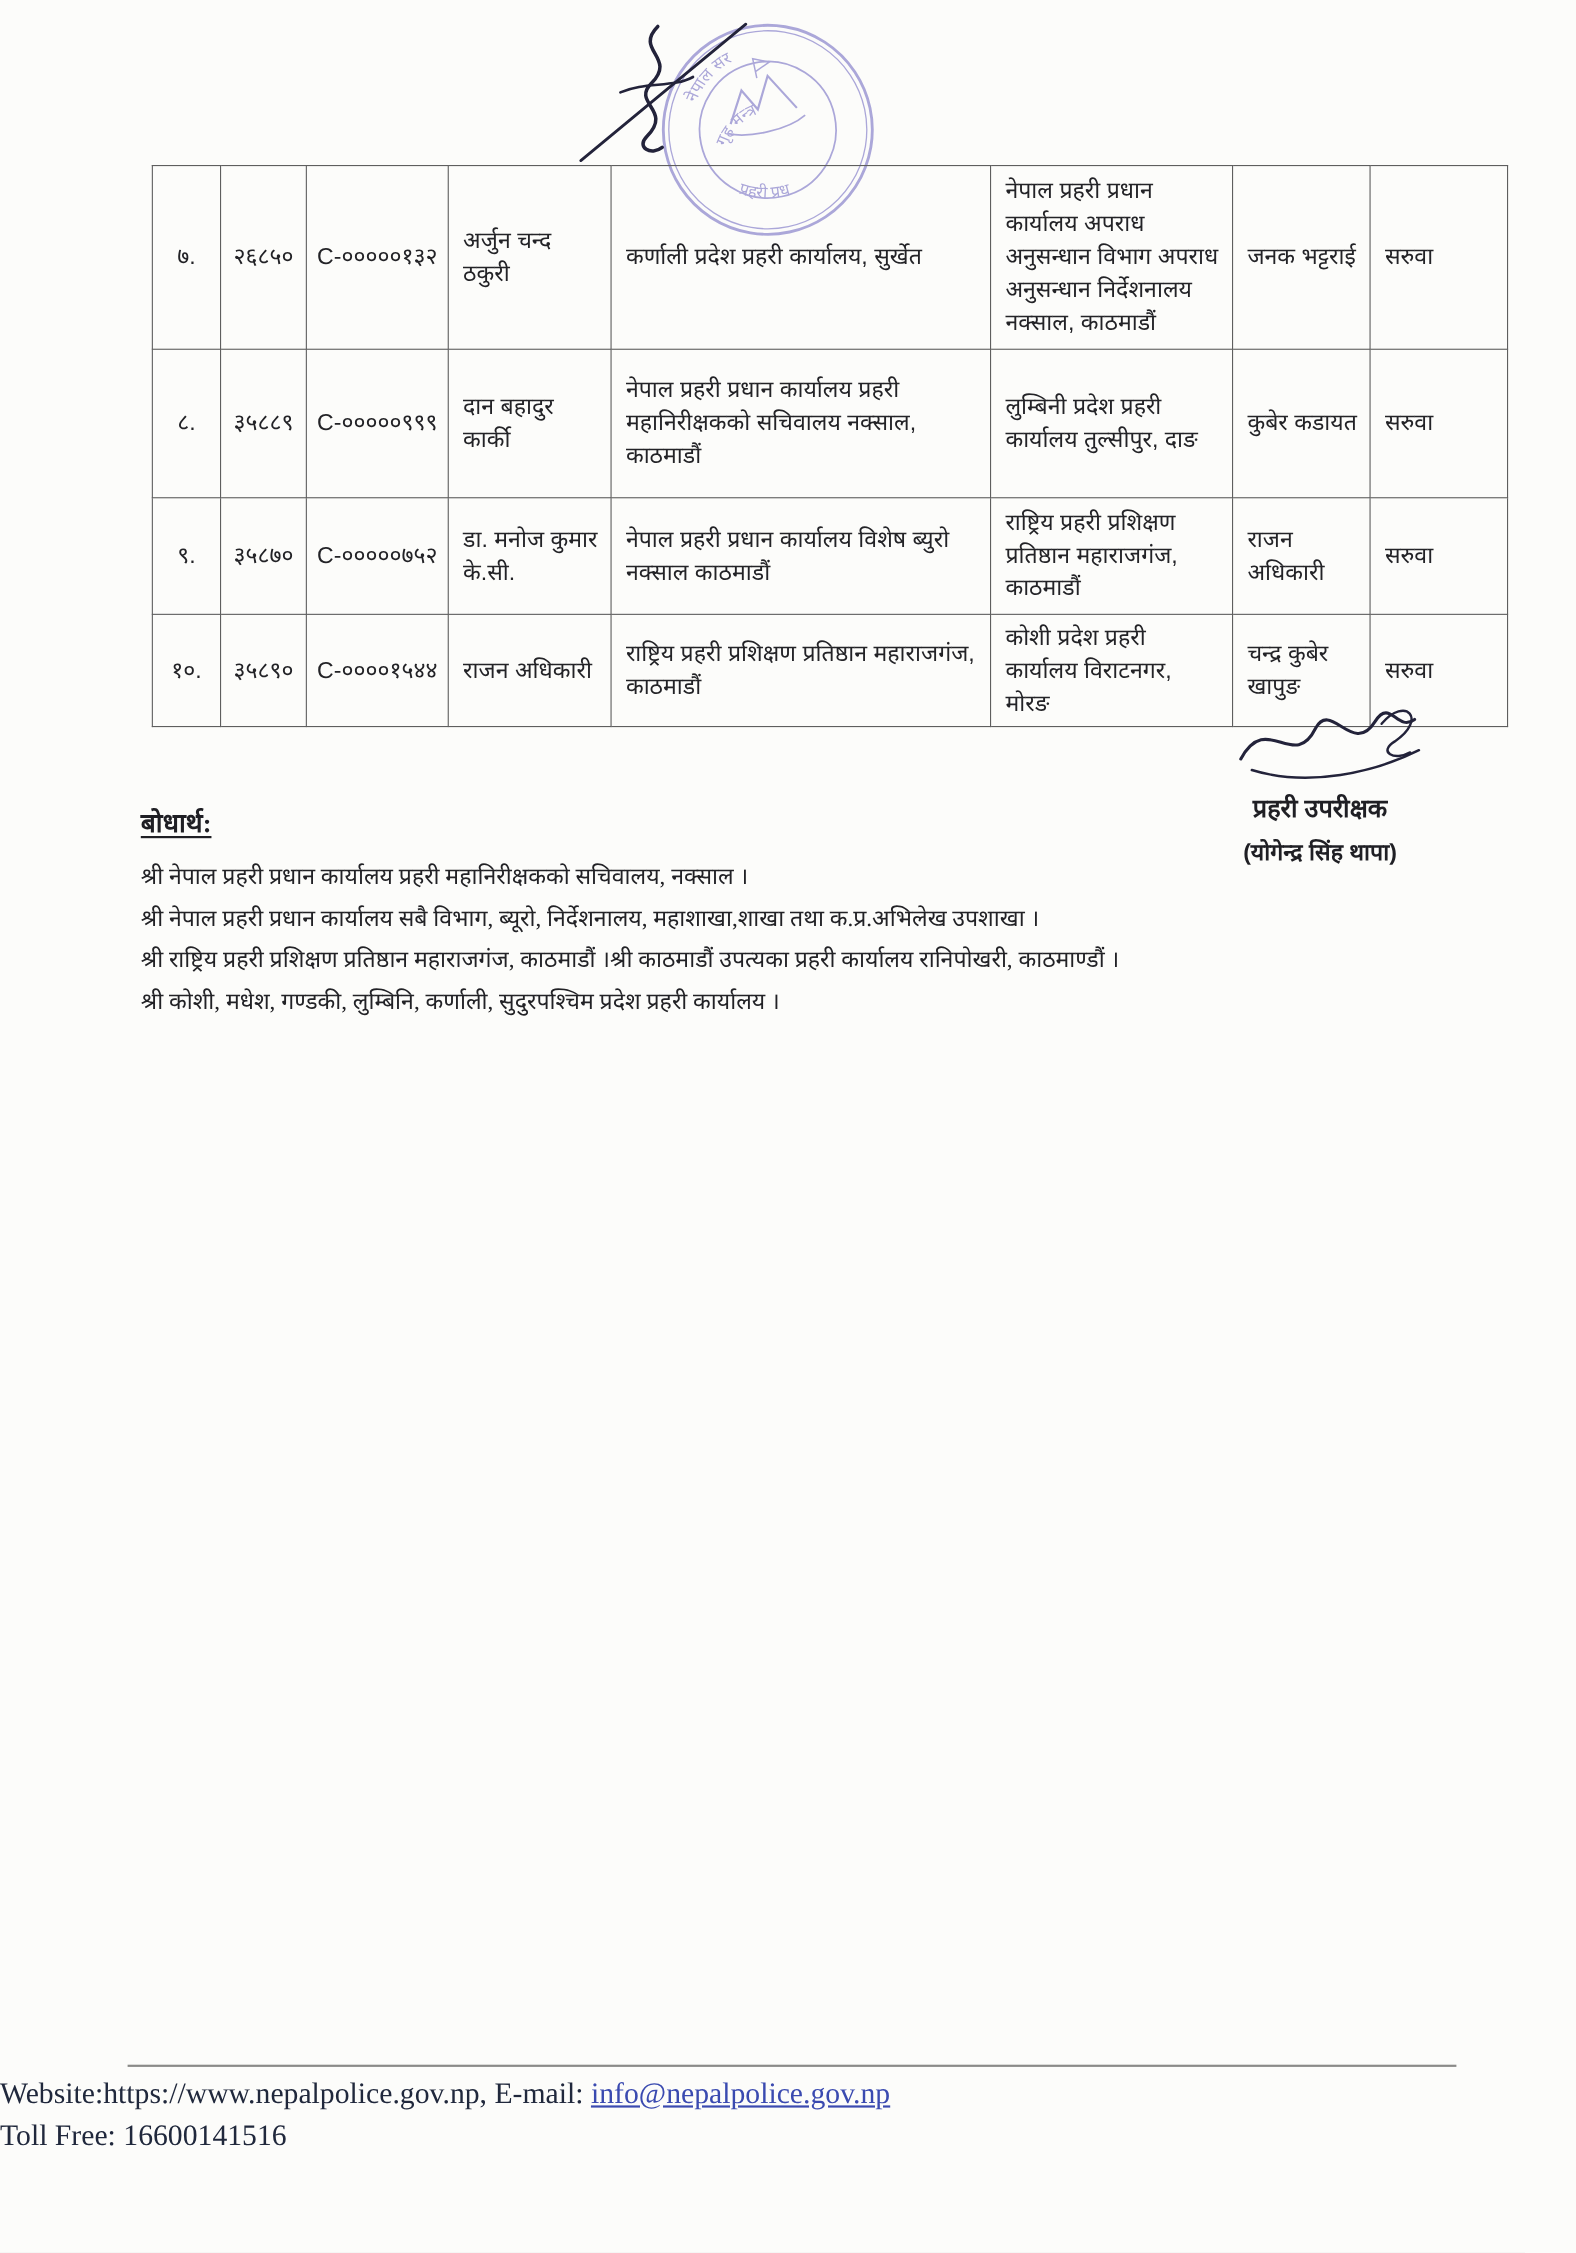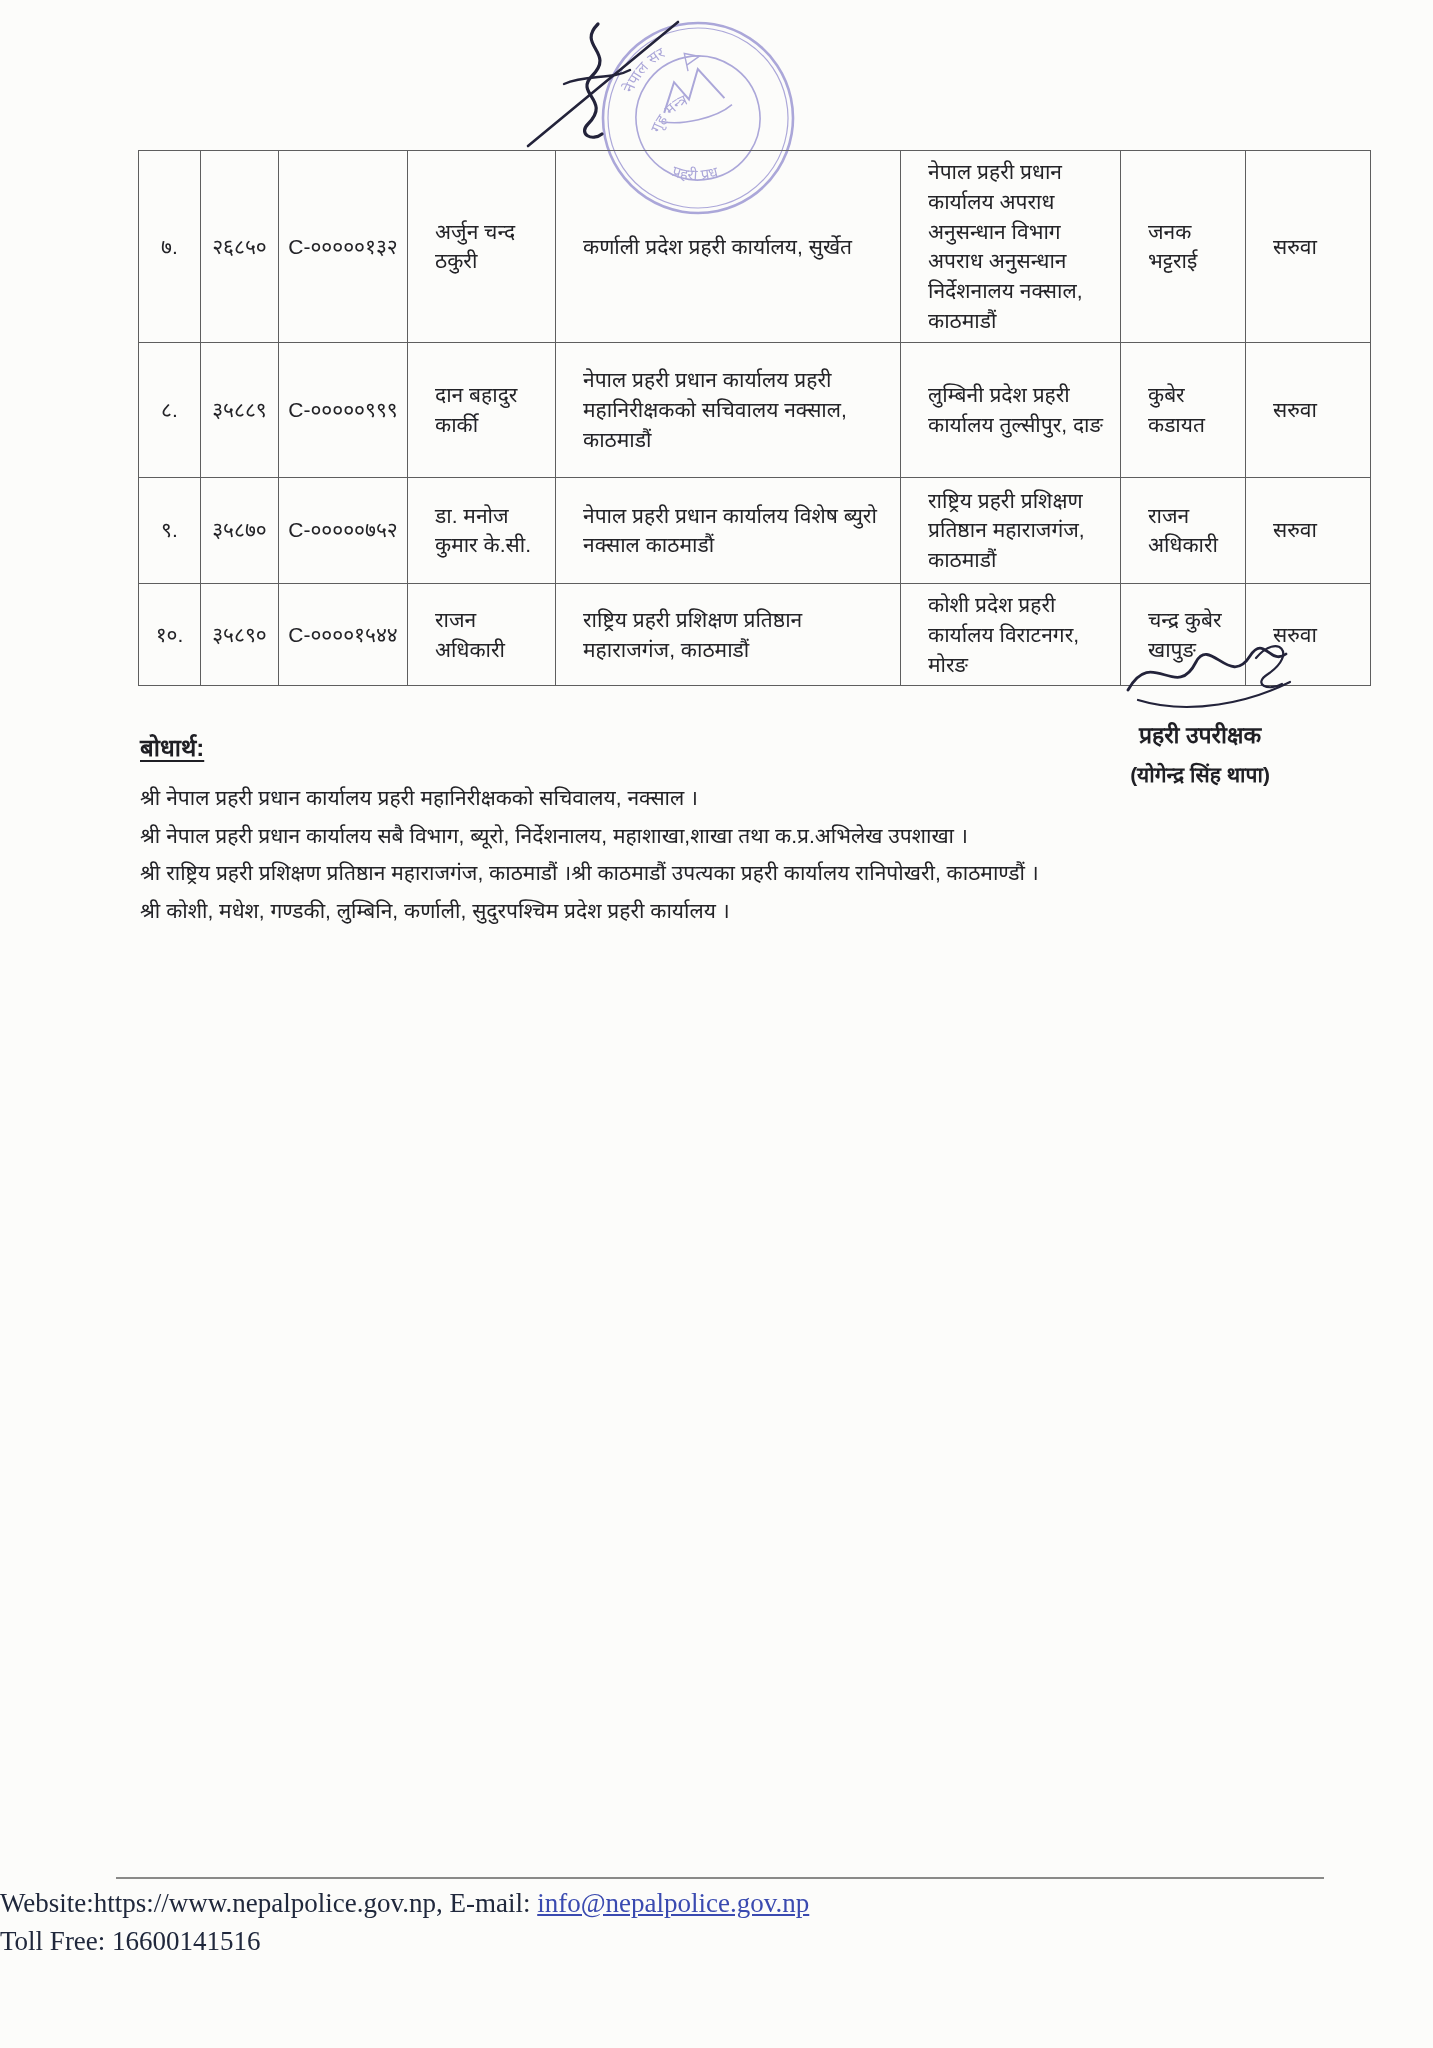--- a/index.html
+++ b/index.html
@@ -16,28 +16,28 @@
   .officer-sign { position:absolute; left:1118px; top:628px; width:185px; height:95px; }
 
   
   .doc-table {
     position:absolute; left:138px; top:150px; width:1232px;
     border-collapse:collapse; table-layout:fixed;
     font-size:21px; line-height:1.42; color:#232327;
   }
   .doc-table td { border:1.4px solid #5e5e5e; vertical-align:middle; padding:6px 10px; }
   .doc-table td.c { text-align:center; padding:6px 4px; }
-  .doc-table td.l { text-align:left; padding-left:27px; }
+  .doc-table td.l { text-align:left; padding-left:13px; }
   .doc-table tr.r7  { height:167px; }
   .doc-table tr.r8  { height:135px; }
   .doc-table tr.r9  { height:106px; }
   .doc-table tr.r10 { height:100px; }
 
   
-  .bodhartha { position:absolute; left:140px; top:730px; width:900px; }
+  .bodhartha { position:absolute; left:128px; top:730px; width:900px;font-family:Liberation Serif, serif; }
   .bodhartha .head {
     font-size:24px; font-weight:bold; text-decoration:underline;
     text-underline-offset:4px; margin-bottom:16px; color:#1f1f24;
   }
   .bodhartha .item {
     font-size:21px; line-height:37.5px; white-space:nowrap; color:#222226;
   }
   .bodhartha .item.wide { width:1200px; }
 
   

